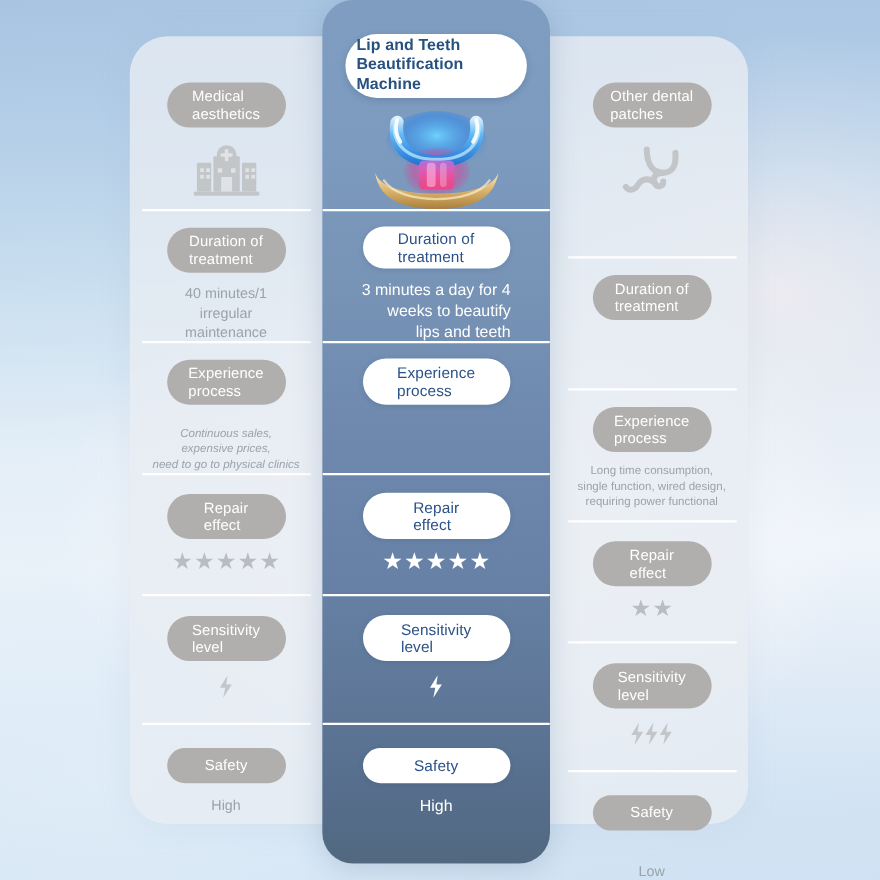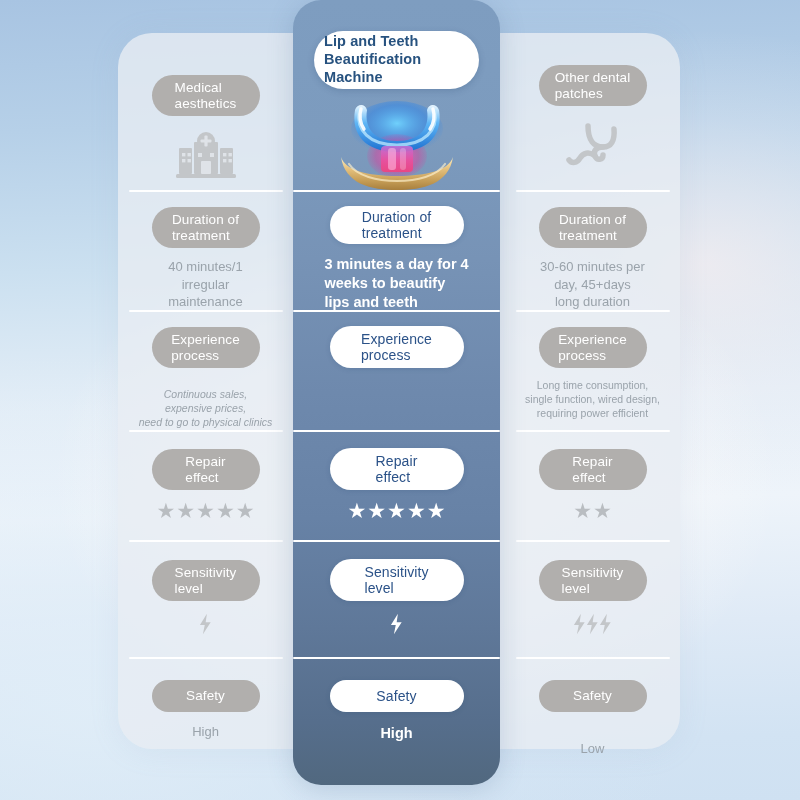--- a/index.html
+++ b/index.html
@@ -129,24 +129,23 @@
 
   
   .desc {
     text-align: center;
     color: #9aa3ab;
     line-height: 1.33;
   }
   .desc-md { font-size: 13px; }
   .desc-sm { font-size: 10.5px; }
   .desc-white {
-    text-align: left;
+    text-align: right;
     color: #ffffff;
     line-height: 1.3;
-    font-weight: bold;
   }
   .desc-white-md { font-size: 14.5px; }
   .desc-white-lg { font-size: 15px; }
 
   
   .icon-wrap { display: flex; align-items: center; justify-content: center; }
   .rating { display: flex; align-items: center; justify-content: center; gap: 1px; }
   .star { font-size: 21px; line-height: 1; color: #b9bdc1; }
   .star-white { color: #ffffff; }
   .bolts { display: flex; align-items: center; justify-content: center; gap: 0px; }
@@ -232,48 +231,45 @@
     </div>
 
     <div class="row" style="height:90px; padding-top:21px;">
       <div class="pill pill-grey" style="min-height: 32px; white-space: pre-line;" style2="">Safety</div>
       <div class="desc desc-md" style="margin-top: 11px; white-space: pre-line;">High</div>
     </div>
   </div>
 
   <div id="col-right" class="col" style="left:505px; top:33px; width:175px; height:716px;">
 
-    <div class="row row-divider" style="height:159px; padding-top:32px;">
+    <div class="row row-divider" style="height:202px; padding-top:42px;">
       <div class="pill pill-grey" style="white-space:pre-line;">Other dental
 patches</div>
       <div class="icon-wrap" style="margin-top:14px;">
         <svg width="62" height="54" viewBox="0 0 62 54" aria-hidden="true">
           <g fill="none" stroke="#c3c6c9" stroke-width="5.5" stroke-linecap="round" stroke-linejoin="round">
             <path d="M26 6 C26 20, 32 27, 41 27 C49 27, 53 21, 52 9"></path>
             <path d="M41 27 C34 27, 31 31, 33 36 C35 41, 41 40, 41 35"></path>
             <path d="M33 36 C27 31, 21 33, 18 38 C15 43, 10 44, 7 40"></path>
           </g>
         </svg>
       </div>
     </div>
 
     <div class="row row-divider" style="height:120px; padding-top:15px;">
       <div class="pill pill-grey" style="white-space:pre-line;">Duration of
 treatment</div>
-      <div class="desc desc-md" style="margin-top:10px; white-space:pre-line;">30-60 minutes per
-day, 45+days
-long duration</div>
     </div>
 
     <div class="row row-divider" style="height:120px; padding-top:15px;">
       <div class="pill pill-grey" style="white-space:pre-line;">Experience
 process</div>
       <div class="desc desc-sm" style="margin-top:11px; white-space:pre-line;">Long time consumption,
 single function, wired design,
-requiring power efficient</div>
+requiring power functional</div>
     </div>
 
     <div class="row row-divider" style="height:110px; padding-top:17px;">
       <div class="pill pill-grey" style="white-space:pre-line;">Repair
 effect</div>
       <div class="rating" style="margin-top:10px;">
           <span class="star">★</span>
           <span class="star">★</span>
         </div>
     </div>

